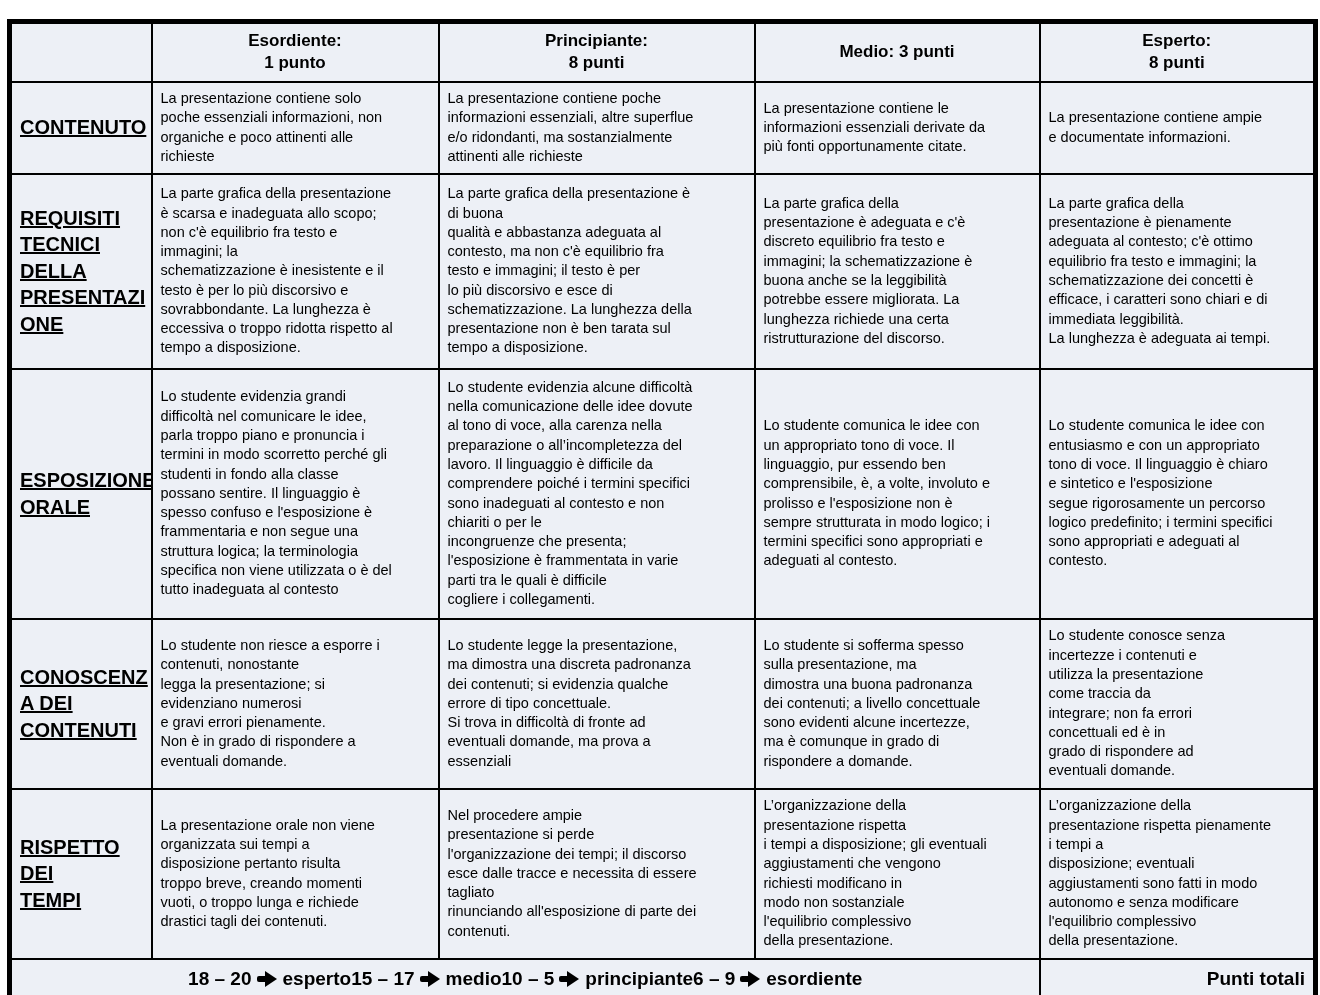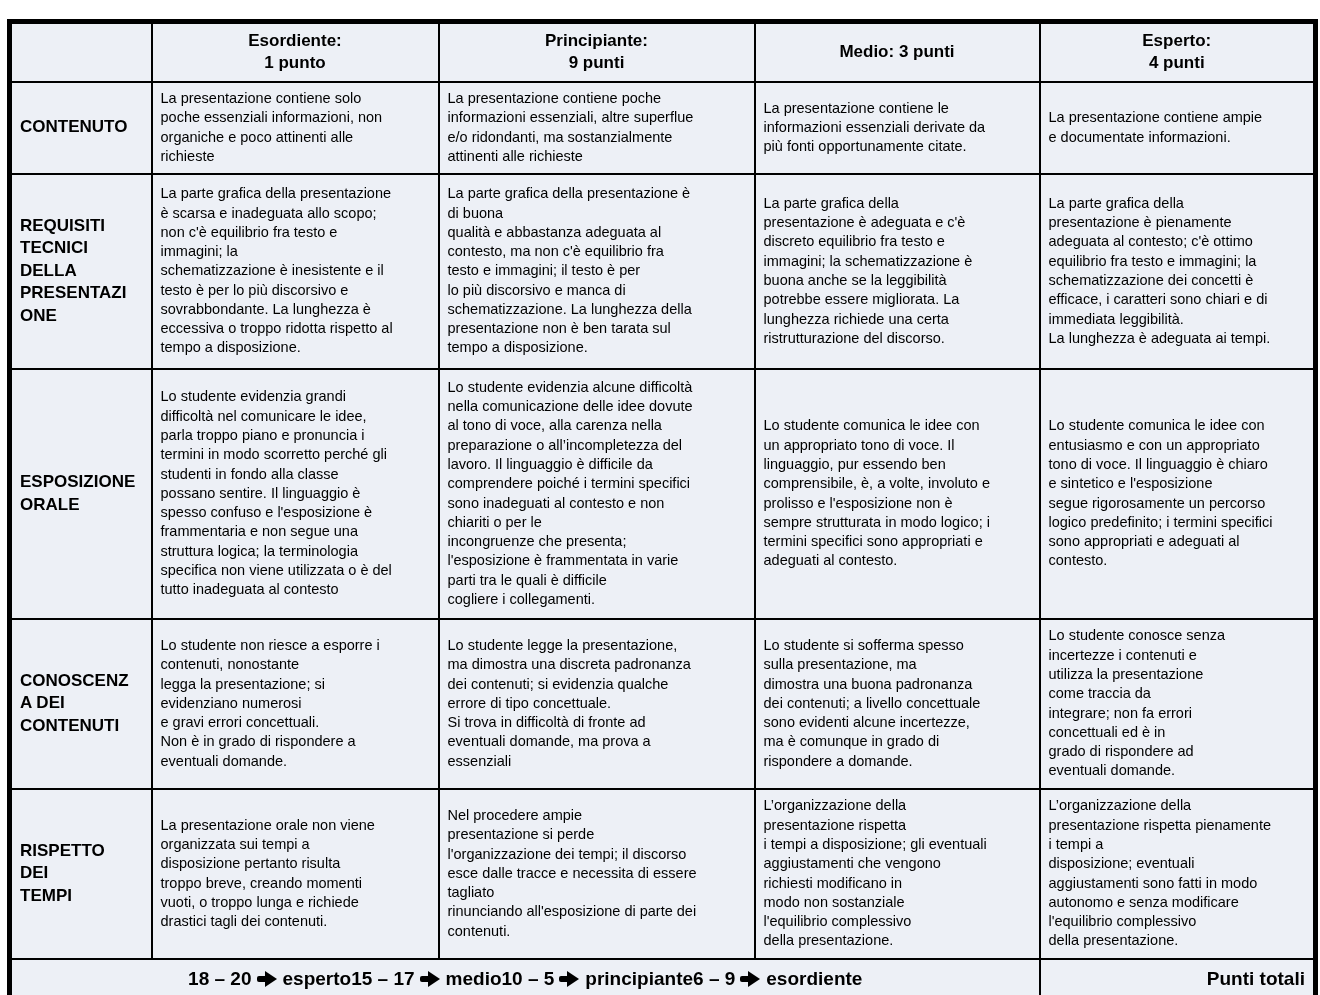--- a/index.html
+++ b/index.html
@@ -20,24 +20,25 @@
   }
   th.level-header{
     font-size:17px;
     font-weight:bold;
     text-align:center;
     white-space:pre-line;
     line-height:1.3;
   }
   td.criterion{
     font-weight:bold;
-    font-size:17px;
+    font-size:20px;
     line-height:1.32;
     white-space:pre-line;
     padding-left:8px;
+    text-decoration:underline;
   }
   td.criterion.center{}
   td.criterion.left{text-align:left;}
   td.desc{
     font-size:14.5px;
     line-height:1.33;
     white-space:pre-line;
     text-align:left;
   }
   tr.r-header{height:60px;}
@@ -114,24 +115,24 @@
         <col style="width:316px">
         <col style="width:285px">
         <col style="width:276px">
     </colgroup>
     <tbody>
         <tr class="r-header">
       <th class="level-header"></th>
       <th class="level-header">Esordiente:
 1 punto</th>
       <th class="level-header">Principiante:
-9 punti</th>
+8 punti</th>
       <th class="level-header">Medio: 3 punti</th>
       <th class="level-header">Esperto:
-4 punti</th>
+8 punti</th>
     </tr>
     <tr class="r1">
       <td class="criterion left">CONTENUTO</td>
       <td class="desc">La presentazione contiene solo
 poche essenziali informazioni, non
 organiche e poco attinenti alle
 richieste</td>
       <td class="desc">La presentazione contiene poche
 informazioni essenziali, altre superflue
 e/o ridondanti, ma sostanzialmente
@@ -155,21 +156,21 @@
 schematizzazione è inesistente e il
 testo è per lo più discorsivo e
 sovrabbondante. La lunghezza è
 eccessiva o troppo ridotta rispetto al
 tempo a disposizione.</td>
       <td class="desc">La parte grafica della presentazione è
 di buona
 qualità e abbastanza adeguata al
 contesto, ma non c'è equilibrio fra
 testo e immagini; il testo è per
-lo più discorsivo e manca di
+lo più discorsivo e esce di
 schematizzazione. La lunghezza della
 presentazione non è ben tarata sul
 tempo a disposizione.</td>
       <td class="desc">La parte grafica della
 presentazione è adeguata e c'è
 discreto equilibrio fra testo e
 immagini; la schematizzazione è
 buona anche se la leggibilità
 potrebbe essere migliorata. La
 lunghezza richiede una certa
@@ -227,21 +228,21 @@
 contesto.</td>
     </tr>
     <tr class="r4">
       <td class="criterion left">CONOSCENZ
 A DEI
 CONTENUTI</td>
       <td class="desc">Lo studente non riesce a esporre i
 contenuti, nonostante
 legga la presentazione; si
 evidenziano numerosi
-e gravi errori concettuali.
+e gravi errori pienamente.
 Non è in grado di rispondere a
 eventuali domande.</td>
       <td class="desc">Lo studente legge la presentazione,
 ma dimostra una discreta padronanza
 dei contenuti; si evidenzia qualche
 errore di tipo concettuale.
 Si trova in difficoltà di fronte ad
 eventuali domande, ma prova a
 essenziali</td>
       <td class="desc">Lo studente si sofferma spesso

